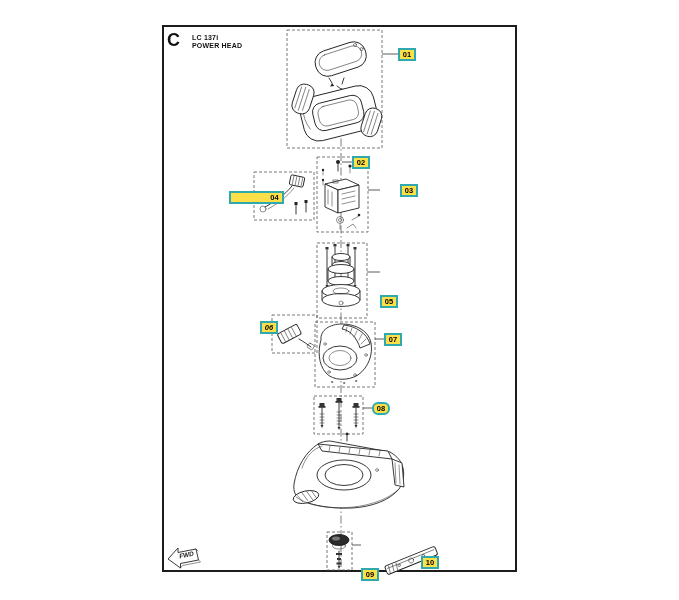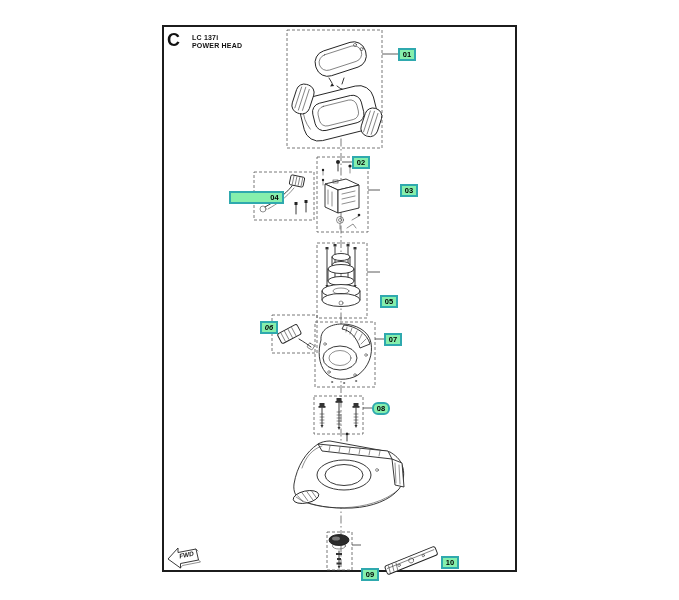--- a/index.html
+++ b/index.html
@@ -17,21 +17,21 @@
   .section-letter {
     position:absolute; left:167px; top:30px; z-index:2;
     font-size:18px; font-weight:bold; color:#111;
   }
   .header-text {
     position:absolute; left:192px; top:34px; z-index:2;
     font-size:7px; font-weight:bold; line-height:8px; letter-spacing:0.2px;
   }
   .callout {
     position:absolute; z-index:3; min-width:11px; height:9px; padding:0 1.5px;
-    border:2px solid var(--callout_border, #2FA9AE); background:#86efac;
+    border:2px solid var(--callout_border, #2FA9AE); background:#fde047;
     font-size:7.5px; font-weight:bold; line-height:9px; text-align:center; color:#000;
   }
   .fwd-label {
     position:absolute; left:179px; top:551px; z-index:3;
     font-size:6.5px; font-weight:bold; font-style:italic;
     transform:rotate(-12deg); color:#111;
   }
   
   .s  { stroke:#222; stroke-width:0.9; fill:none; stroke-linecap:round; }
   .sf { stroke:#222; stroke-width:0.9; fill:#fff; }
@@ -263,15 +263,15 @@
 
 <div class="callout" style="left:398px; top:48px;">01</div>
 <div class="callout" style="left:352px; top:156px;">02</div>
 <div class="callout" style="left:380px; top:184px;margin-left:20px;">03</div>
 <div class="callout" style="left:229px; top:191px;padding-left:38px;">04</div>
 <div class="callout" style="left:380px; top:266px;margin-top:29px;">05</div>
 <div class="callout" style="left:260px; top:321px;font-style:italic;">06</div>
 <div class="callout" style="left:384px; top:333px;">07</div>
 <div class="callout" style="left:372px; top:402px;border-radius:6px;">08</div>
 <div class="callout" style="left:361px; top:568px;">09</div>
-<div class="callout" style="left:441px; top:556px;">10</div>
+<div class="callout" style="left:421px; top:556px;">10</div>
 
 <span class="fwd-label">FWD</span>
 
 </body></html>

